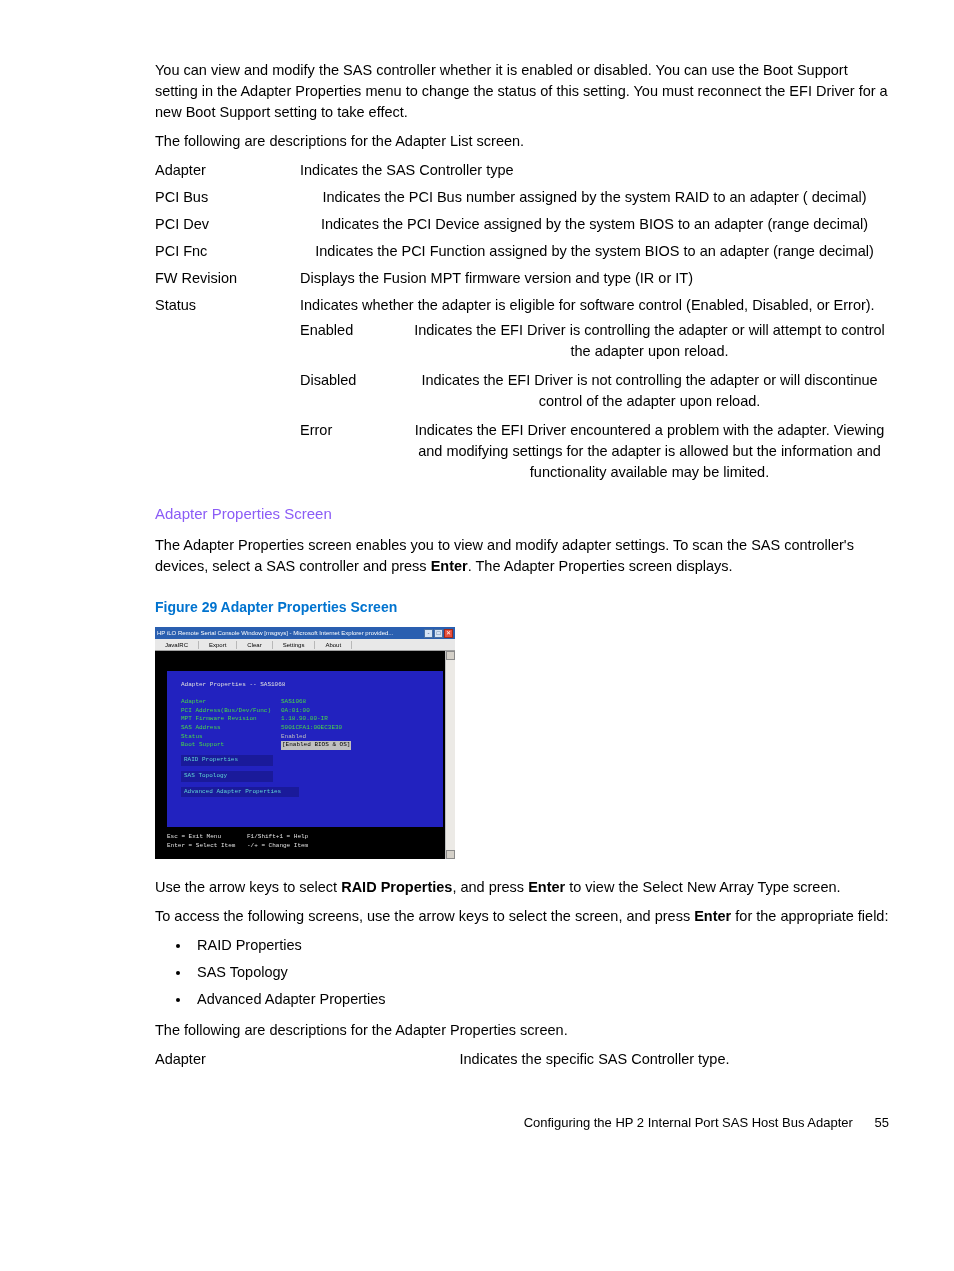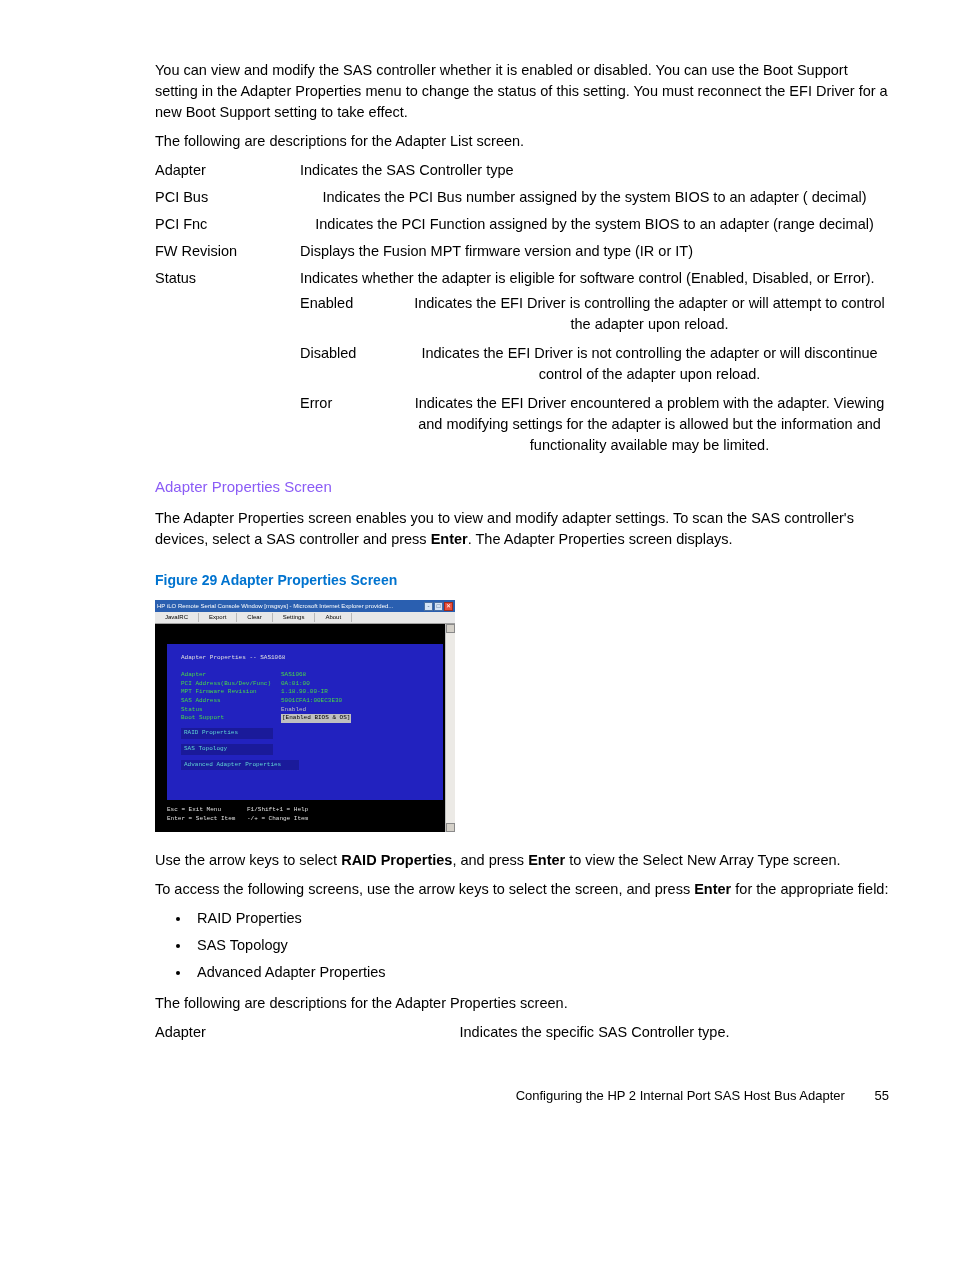--- a/index.html
+++ b/index.html
@@ -21,21 +21,21 @@
   .subdeflist { display: table; width: 100%; }
   .subdefrow { display: table-row; }
   .subdefterm { display: table-cell; width: 110px; vertical-align: top; padding-top:4px; padding-bottom:4px; }
   .subdefdesc { display: table-cell; vertical-align: top; padding-top:4px; padding-bottom:4px; text-align: center; }
   .h3 { color: #8b5cf6; font-size: 15px; font-weight: normal; margin-top: 10px; margin-bottom: 10px; }
   .figcap { color: #0073cf; font-size: 14px; font-weight: bold; margin-top: 20px; margin-bottom: 10px; }
   b { font-weight: bold; }
   ul { list-style: disc; margin: 6px 0 10px 36px; }
   ul li { padding-left: 6px; margin-bottom: 6px; }
   .footer { margin-top: 40px; text-align: right; font-size: 13px; }
-  .pagenum { margin-left: 26px; }
+  .pagenum { margin-left: 18px; }
 
   
   .fig {
     width: 300px;
     background: #000;
     position: relative;
     font-family: "Courier New", monospace;
     font-size: 6px;
     color: #fff;
     margin-bottom: 18px;
@@ -91,21 +91,25 @@
 <p class="para">You can view and modify the SAS controller whether it is enabled or disabled. You can use the Boot Support setting in the Adapter Properties menu to change the status of this setting. You must reconnect the EFI Driver for a new Boot Support setting to take effect.</p>
 <p class="para">The following are descriptions for the Adapter List screen.</p>
 
 <div class="deflist">
   <div class="defrow">
     <div class="defterm">Adapter</div>
     <div class="defdesc left">Indicates the SAS Controller type</div>
   </div>
   <div class="defrow">
     <div class="defterm">PCI Bus</div>
-    <div class="defdesc">Indicates the PCI Bus number assigned by the system BIOS to an adapter ( decimal)</div>
+    <div class="defdesc">Indicates the PCI Bus number assigned by the system RAID to an adapter ( decimal)</div>
+  </div>
+  <div class="defrow">
+    <div class="defterm">PCI Dev</div>
+    <div class="defdesc">Indicates the PCI Device assigned by the system BIOS to an adapter (range decimal)</div>
   </div>
   <div class="defrow">
     <div class="defterm">PCI Fnc</div>
     <div class="defdesc">Indicates the PCI Function assigned by the system BIOS to an adapter (range decimal)</div>
   </div>
   <div class="defrow">
     <div class="defterm">FW Revision</div>
     <div class="defdesc left">Displays the Fusion MPT firmware version and type (IR or IT)</div>
   </div>
   <div class="defrow">

